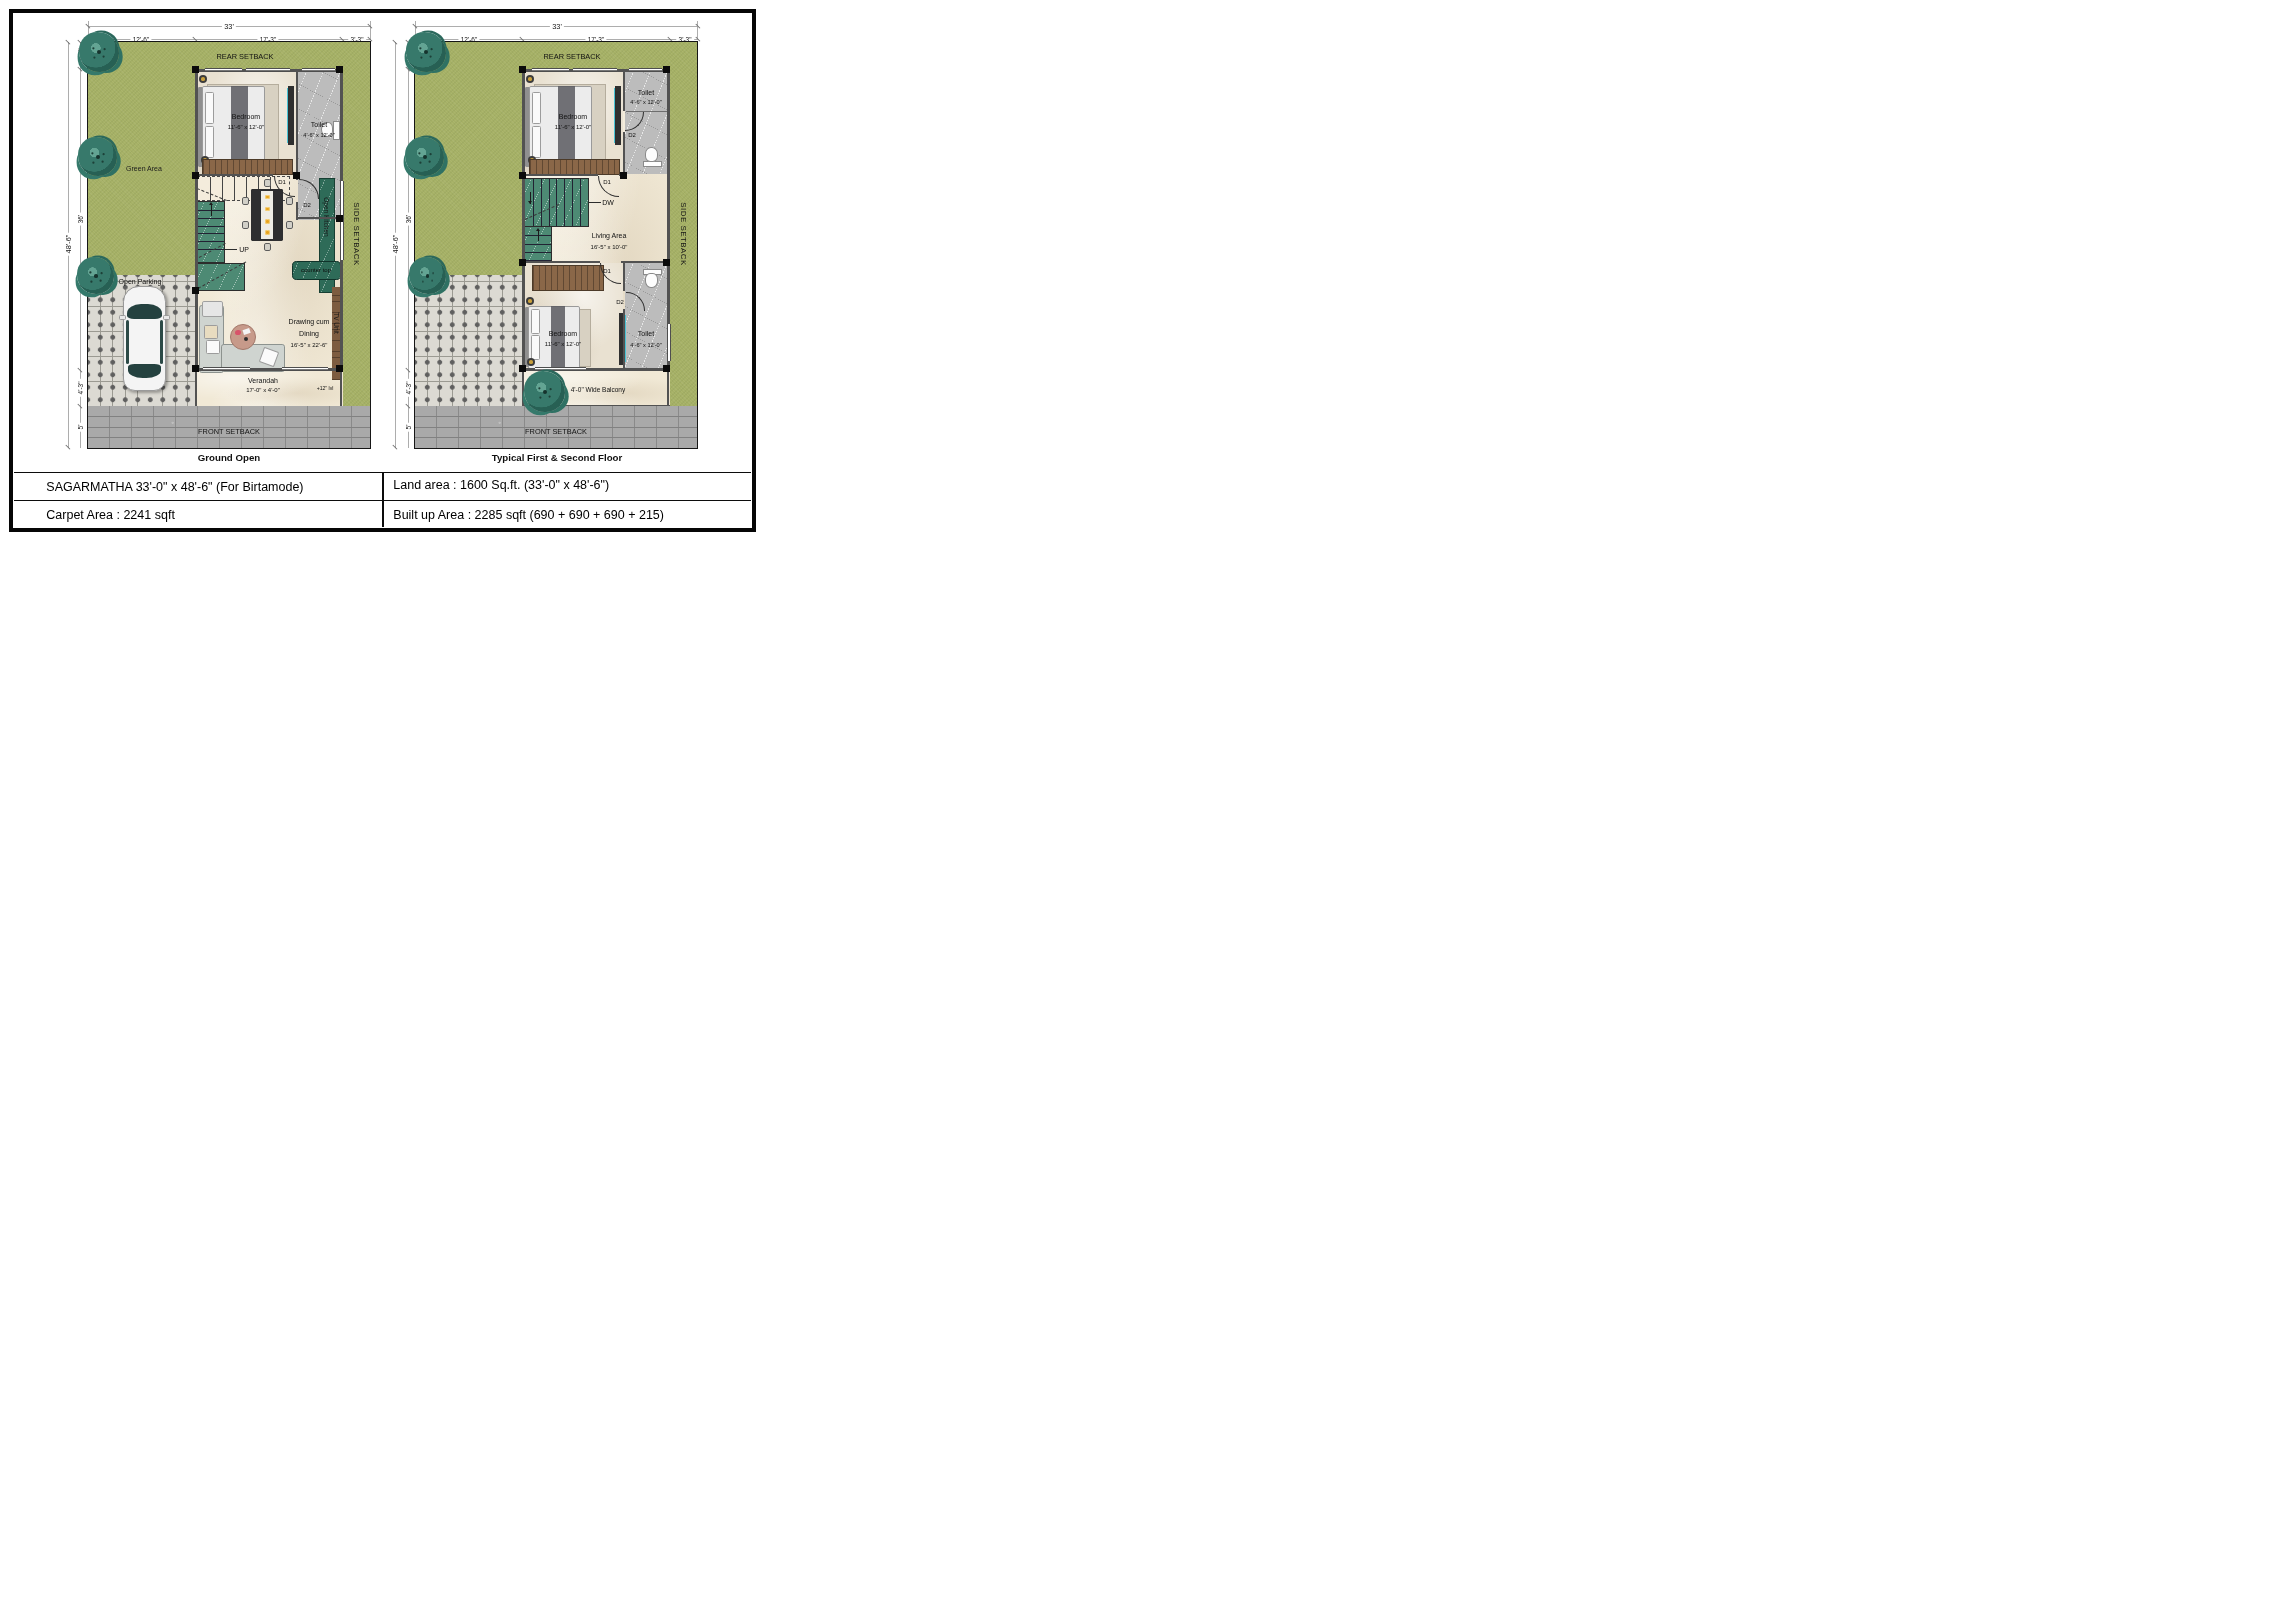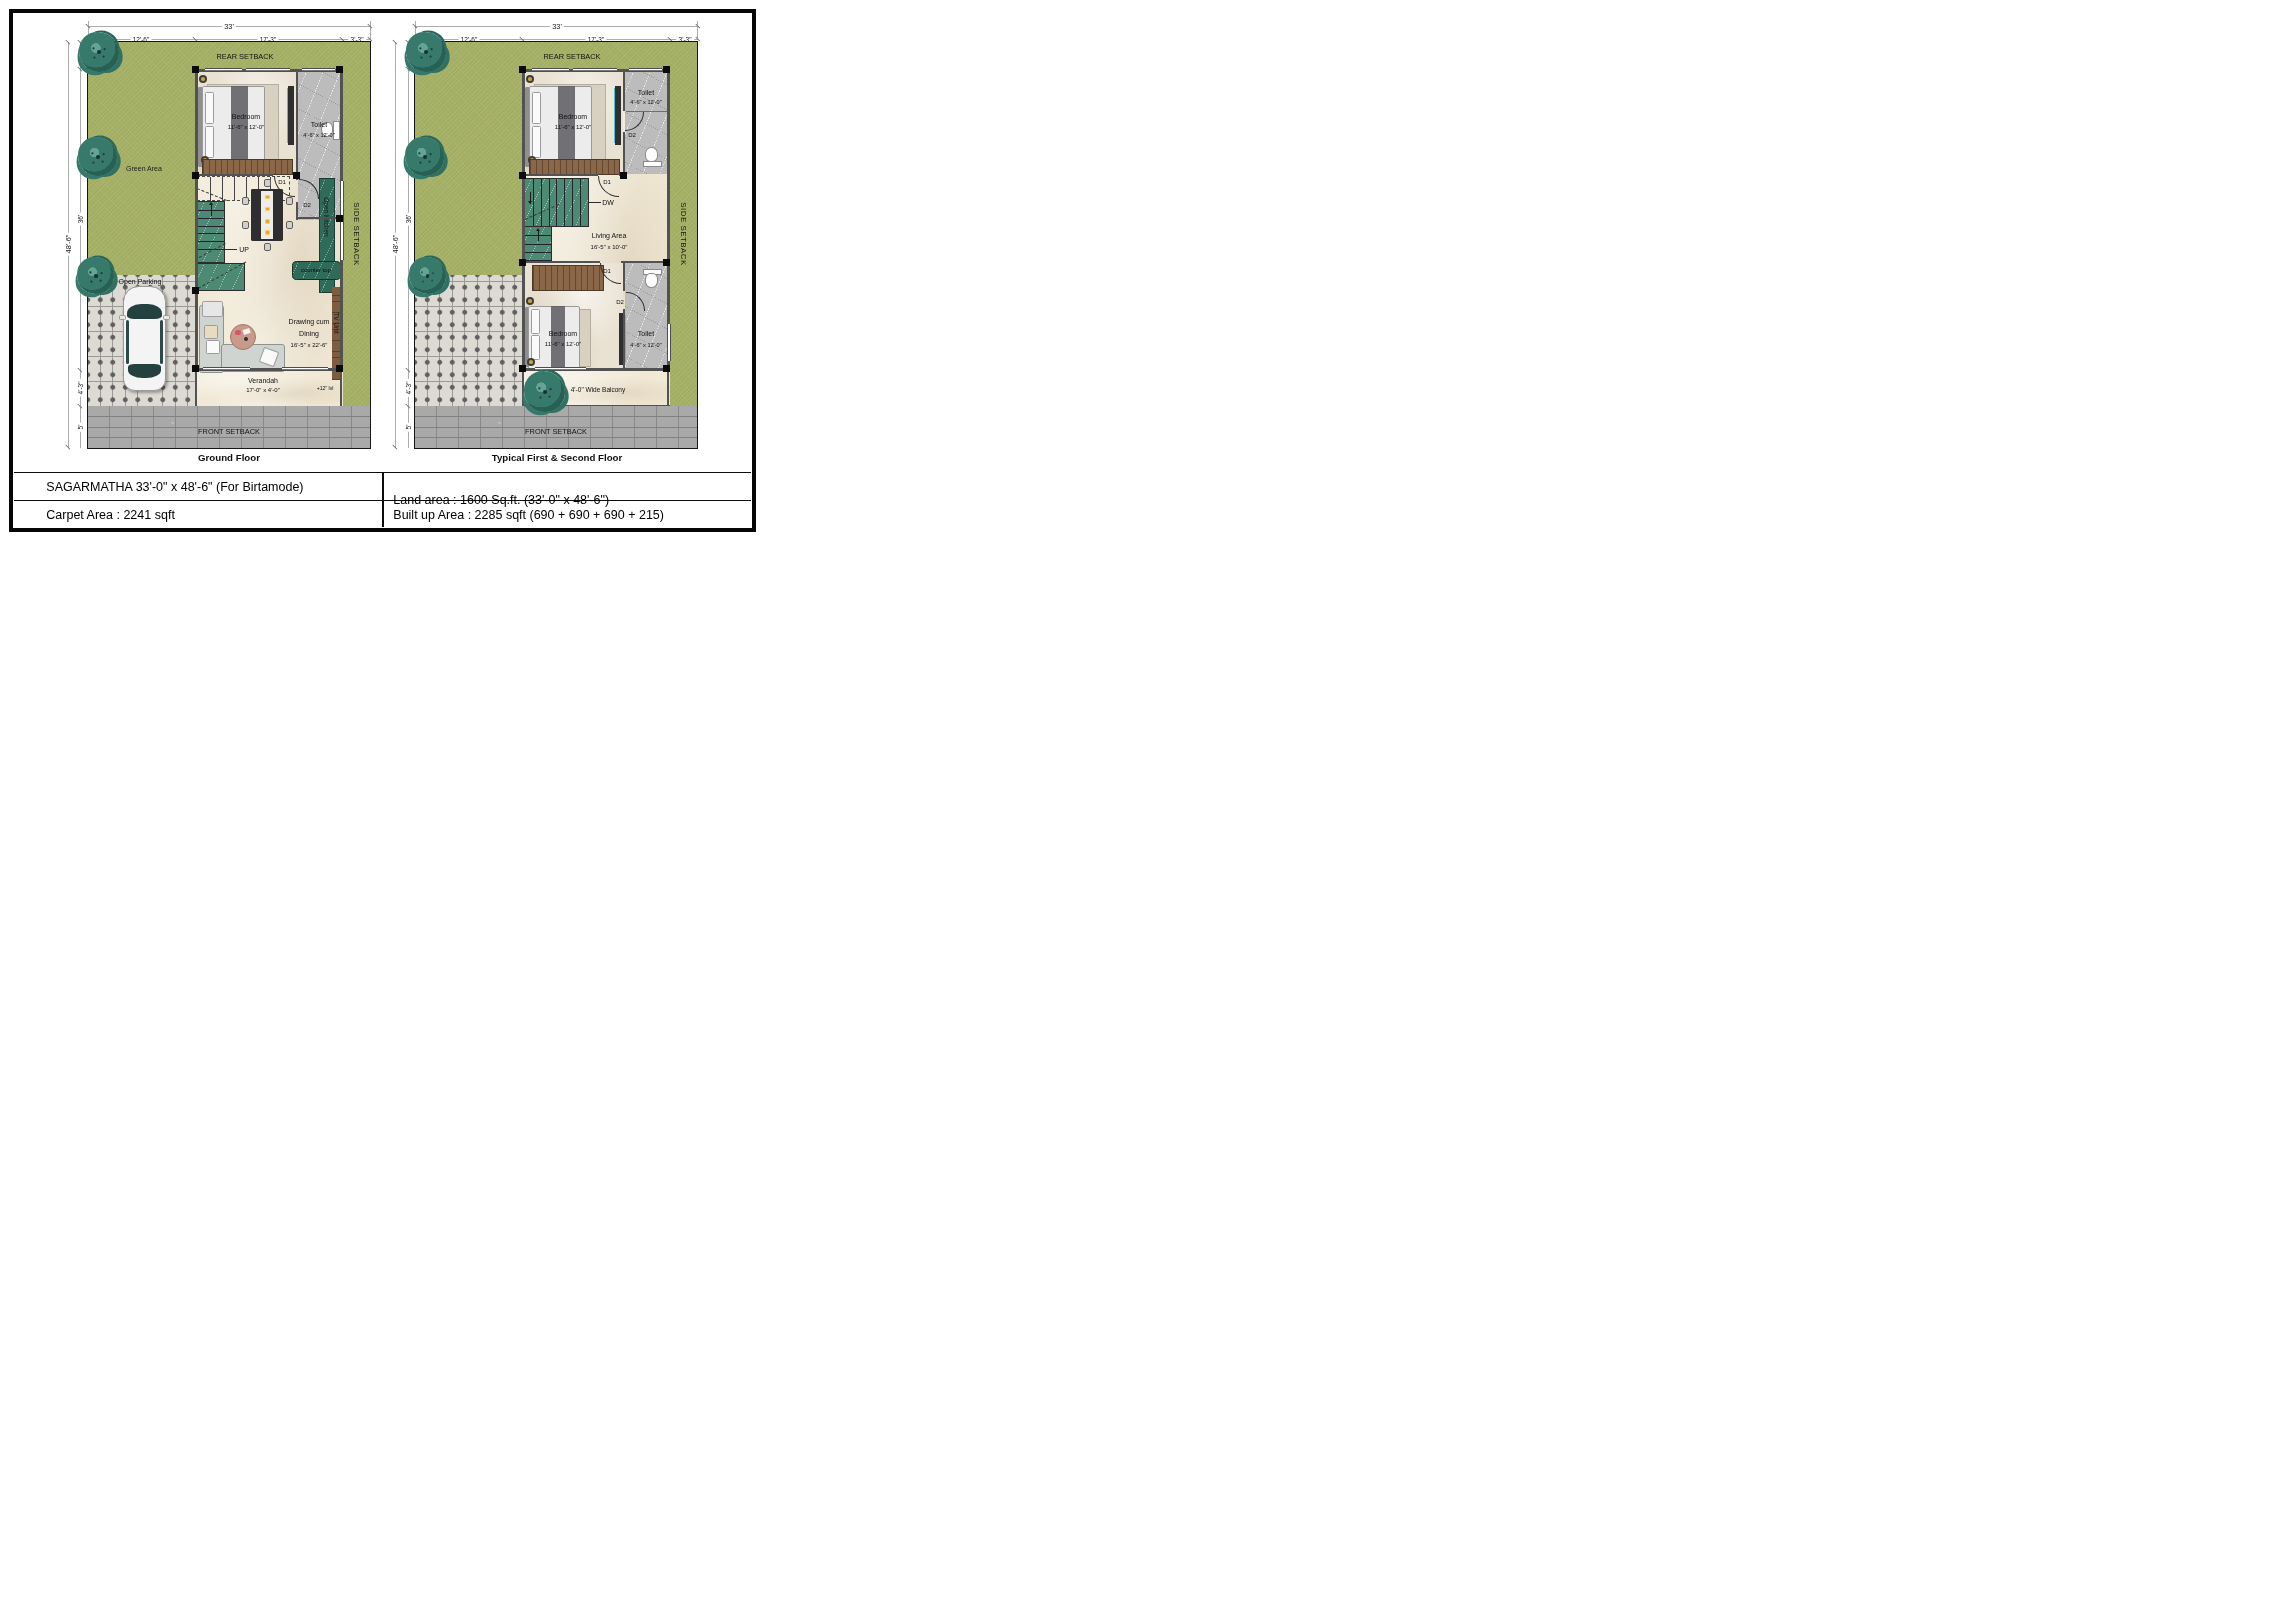--- a/index.html
+++ b/index.html
@@ -259,21 +259,21 @@
     <div class="lbl fs13" style="left:158px;top:85px">11'-6" x 12'-0"</div>
     <div class="lbl fs15" style="left:231px;top:82px">Toilet</div>
     <div class="lbl fs12" style="left:231px;top:93px">4'-6" x 12'-0"</div>
     <div class="lbl fs15" style="left:221px;top:279px">Drawing cum</div>
     <div class="lbl fs15" style="left:221px;top:291px">Dining</div>
     <div class="lbl fs13" style="left:221px;top:303px">16'-5" x 22'-6"</div>
     <div class="lbl fs15" style="left:175px;top:338px">Verandah</div>
     <div class="lbl fs13" style="left:175px;top:348px">17'-0" x 4'-0"</div>
     <div class="lbl fs11" style="left:237px;top:346px">+12" lvl</div>
   </div>
-  <div class="lbl cap" style="left:229px;top:457px">Ground Floor</div>
+  <div class="lbl cap" style="left:229px;top:457px">Ground Open</div>
 
   <div>
     <div class="dline" style="left:415px;top:26px;width:282px;height:0.5px"></div>
     <div class="dline" style="left:415px;top:21px;width:0.5px;height:18.5px"></div>
     <div class="dline" style="left:697px;top:21px;width:0.5px;height:18.5px"></div>
     <div class="tick" style="left:415px;top:26px"></div>
       <div class="tick" style="left:698px;top:26px"></div>
     <div class="lbl fs16 dlabel" style="left:557px;top:26px">33'</div>
   </div>
   <div>
@@ -430,18 +430,18 @@
     <div class="lbl fs15" style="left:231px;top:291px">Toilet</div>
     <div class="lbl fs12" style="left:231px;top:303px">4'-6" x 12'-0"</div>
     <div class="lbl fs14" style="left:183px;top:347px">4'-0" Wide Balcony</div>
   </div>
   <div class="lbl cap" style="left:557px;top:457px">Typical First &amp; Second Floor</div>
 
   <div class="titleblock">
     <div class="tb-div-v"></div>
     <div class="tb-div-h"></div>
     <div class="cell" style="left:32px;top:6.5px">SAGARMATHA 33'-0" x 48'-6" (For Birtamode)</div>
-    <div class="cell" style="left:379px;top:20px">Land area : 1600 Sq.ft. (33'-0" x 48'-6")</div>
+    <div class="cell" style="left:379px;top:5px">Land area : 1600 Sq.ft. (33'-0" x 48'-6")</div>
     <div class="cell" style="left:32px;top:35px">Carpet Area : 2241 sqft</div>
     <div class="cell" style="left:379px;top:35px">Built up Area : 2285 sqft (690 + 690 + 690 + 215)</div>
   </div>
 </div>
 
 
 </body></html>

